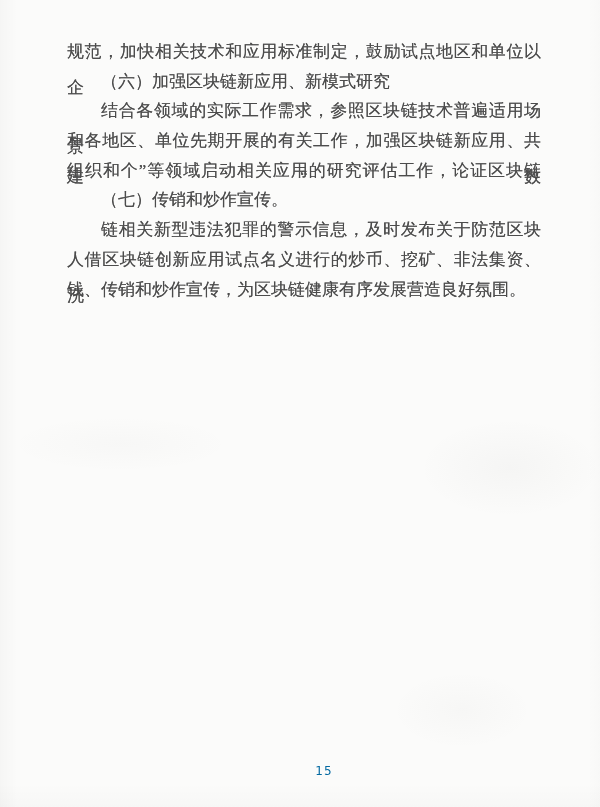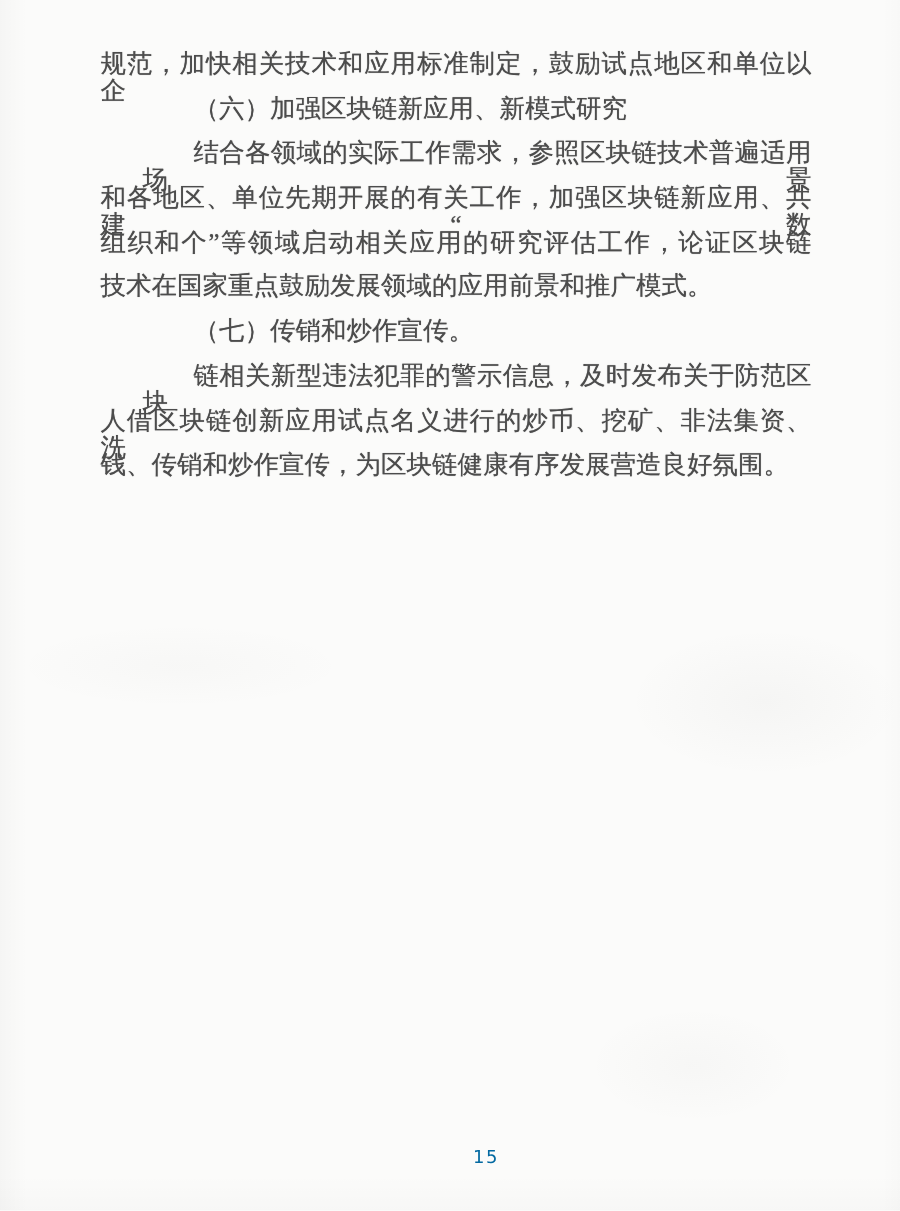--- a/index.html
+++ b/index.html
@@ -31,29 +31,28 @@
     position: absolute;
     left: 67px;
     top: 34px;
     width: 474px;
     font-size: 17px;
     color: #4c4c4c;
     text-shadow: 0 0 0.5px rgba(76,76,76,0.75);
   }
   .line {
     height: 29.7px;
-    line-height: 18px;
+    line-height: 36px;
   }
   .line.justify {
     text-align: justify;
     text-align-last: justify;
   }
   .line.indent {
     text-indent: 34px;
-    margin-left: 28px;
   }
   .page-number {
     position: absolute;
     top: 764px;
     left: 0;
     width: 100%;
     text-align: center;
     font-family: "DejaVu Sans", "Liberation Sans", sans-serif;
     font-size: 12px;
     color: #0369a1;
@@ -65,20 +64,19 @@
 <body>
 
 <div class="scan-artifacts"></div>
 
 <div class="text-block">
     <div class="line justify">规范，加快相关技术和应用标准制定，鼓励试点地区和单位以企</div>
     <div class="line indent">（六）加强区块链新应用、新模式研究</div>
     <div class="line justify indent">结合各领域的实际工作需求，参照区块链技术普遍适用场景</div>
     <div class="line justify">和各地区、单位先期开展的有关工作，加强区块链新应用、共建“数</div>
     <div class="line justify">组织和个”等领域启动相关应用的研究评估工作，论证区块链</div>
-    <div class="line">技术在国家重点鼓励发展领域的应用前景和推广模式。</div>
     <div class="line indent">（七）传销和炒作宣传。</div>
     <div class="line justify indent">链相关新型违法犯罪的警示信息，及时发布关于防范区块</div>
     <div class="line justify">人借区块链创新应用试点名义进行的炒币、挖矿、非法集资、洗</div>
     <div class="line">钱、传销和炒作宣传，为区块链健康有序发展营造良好氛围。</div>
   </div>
 
 <div class="page-number">15</div>
 
 </body></html>

